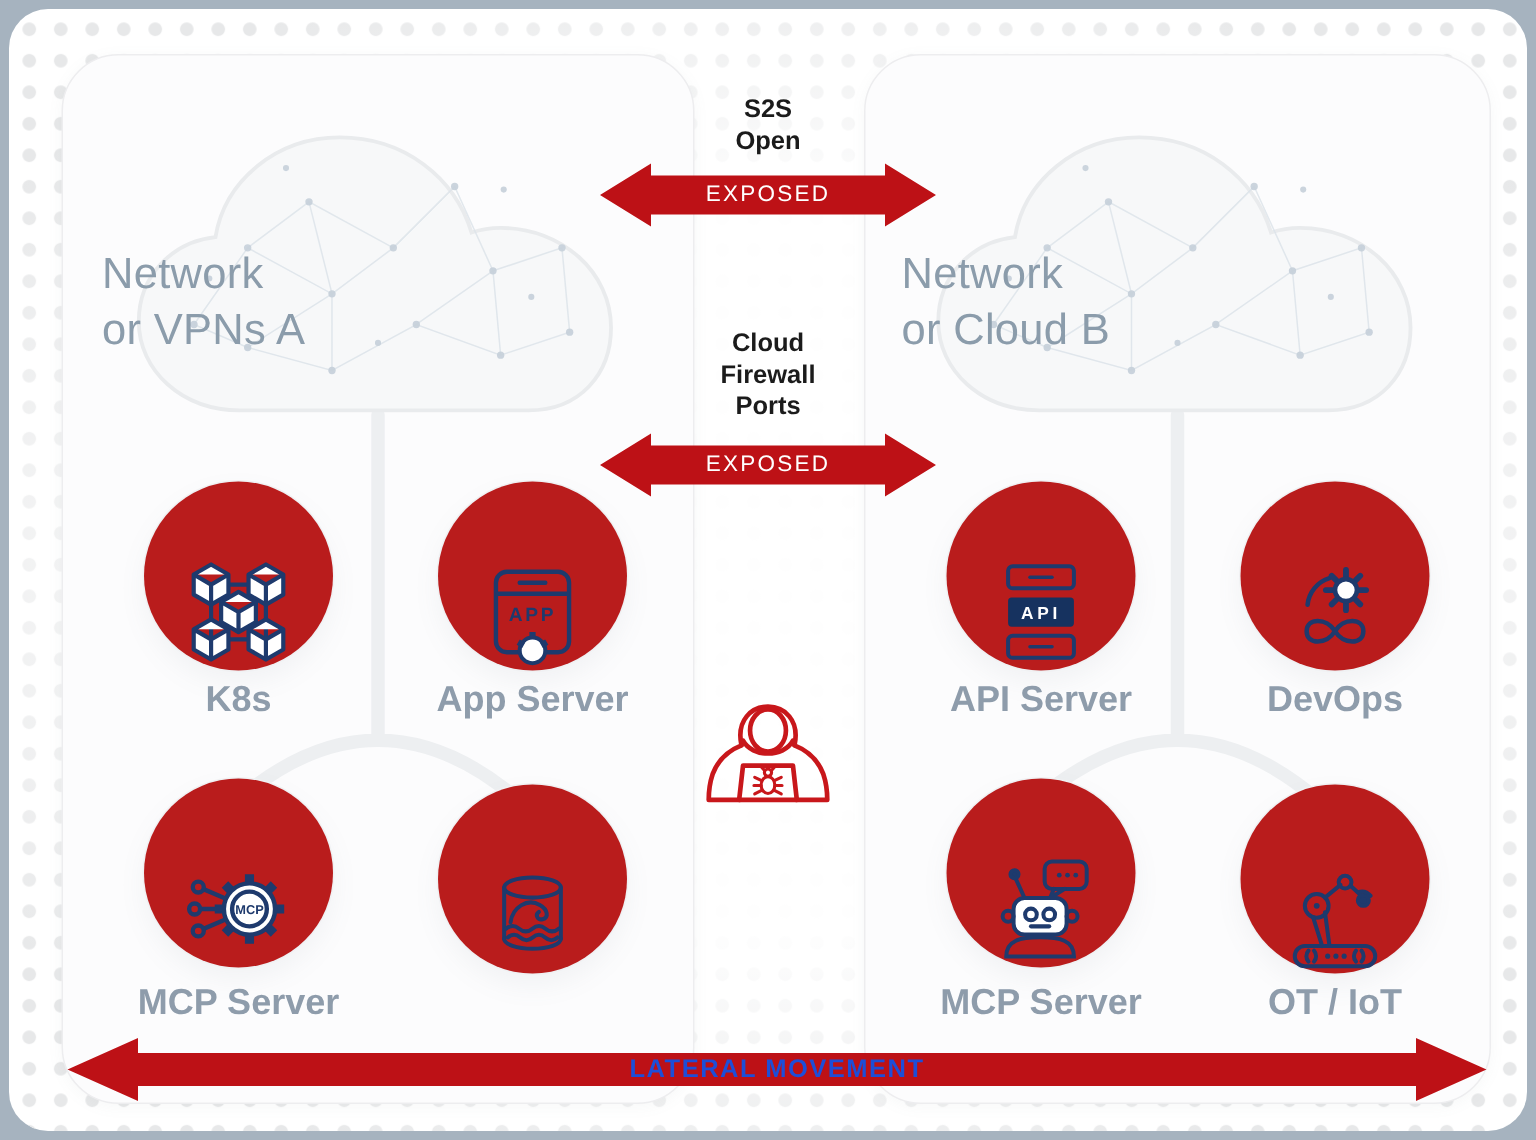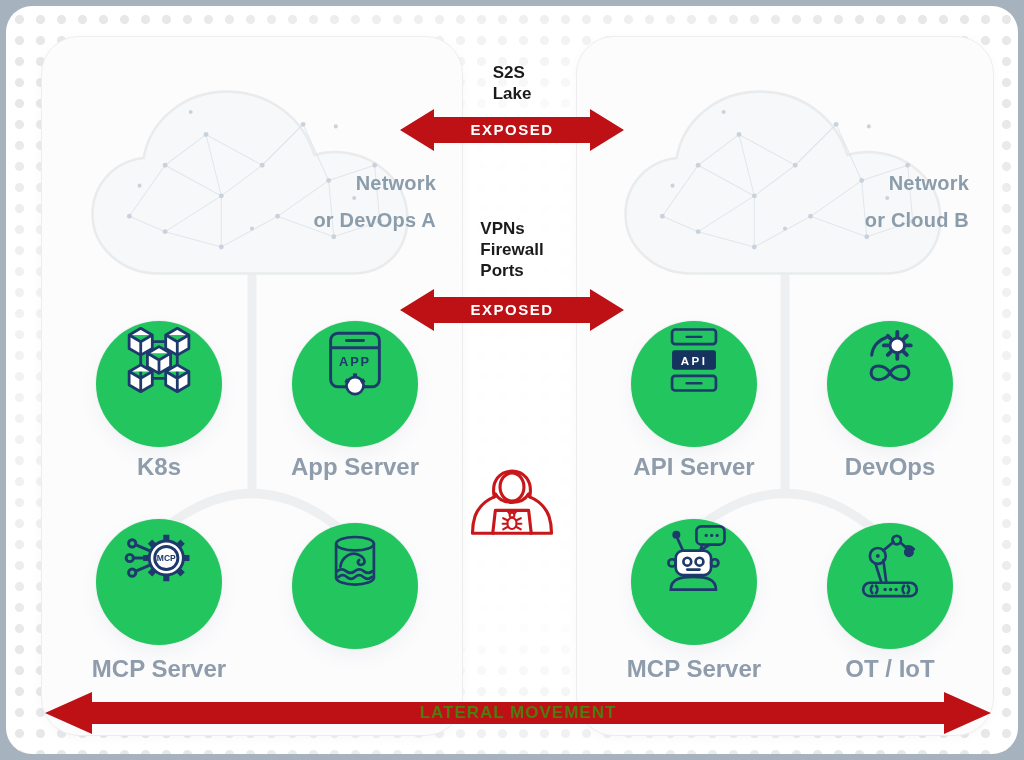--- a/index.html
+++ b/index.html
@@ -17,46 +17,46 @@
   .card .fade{position:absolute;inset:0;
     background:radial-gradient(ellipse 62% 58% at 50% 50%,rgba(255,255,255,.97) 55%,rgba(255,255,255,0) 100%);}
 
   .panel{position:absolute;top:30px;height:700px;background:#fcfcfd;border:1px solid #ededef;
     border-radius:38px;box-shadow:0 2px 10px rgba(120,130,140,.06);}
   .panel.left{left:35px;width:422px;}
   .panel.right{left:570px;width:418px;}
 
   .cloud-wrap{position:absolute;top:26px;left:50%;transform:translateX(-50%);width:368px;height:242px;}
   .cloud-wrap svg{position:absolute;inset:0;}
-  .cloud-title{position:absolute;top:102px;left:0;right:0;text-align:right;
-    font-size:20px;line-height:37px;font-weight:700;color:var(--cloudtext);letter-spacing:.2px;}
+  .cloud-title{position:absolute;top:102px;left:0;right:0;text-align:left;
+    font-size:29px;line-height:37px;font-weight:400;color:var(--cloudtext);letter-spacing:.2px;}
 
   .connector{position:absolute;left:0;top:0;width:100%;height:100%;pointer-events:none;}
 
-  .node-circle{position:absolute;width:126px;height:126px;border-radius:50%;background:#22c55e;
+  .node-circle{position:absolute;width:126px;height:126px;border-radius:50%;background:#b91c1c;
     box-shadow:0 0 0 1px #f0f1f3,0 8px 18px rgba(120,130,140,.08);
-    display:flex;align-items:flex-start;justify-content:center;}
+    display:flex;align-items:flex-end;justify-content:center;}
   .node-label{position:absolute;width:200px;text-align:center;font-size:24px;font-weight:700;color:var(--label);}
 
   
   .pos-tl{left:54px;top:284px;}   .pos-tr{left:250px;top:284px;}
   .pos-bl{left:54px;top:482px;}   .pos-br{left:250px;top:486px;}
   .lab-tl{left:17px;top:416px;}   .lab-tr{left:213px;top:416px;}
   .lab-bl{left:17px;top:618px;}   .lab-br{left:213px;top:618px;}
 
-  .midcol{position:absolute;left:50%;transform:translateX(-50%);}
+  .midcol{position:absolute;left:50%;transform:translateX(-50%);text-align:center;}
   .conn-label{font-size:17px;line-height:21px;font-weight:700;color:#1b1b1b;}
   .exposed-arrow{position:absolute;left:50%;transform:translateX(-50%);width:228px;height:46px;}
   .exposed-arrow svg{position:absolute;inset:0;}
   .exposed-text{position:absolute;inset:0;display:flex;align-items:center;justify-content:center;
-    color:#fff;font-size:15px;font-weight:700;letter-spacing:1.5px;padding-bottom:1px;}
+    color:#fff;font-size:15px;font-weight:400;letter-spacing:1.5px;padding-bottom:1px;}
   .lateral{position:absolute;left:36px;top:683px;width:952px;height:48px;}
   .lateral svg{position:absolute;inset:0;}
   .lateral-text{position:absolute;inset:0;display:flex;align-items:center;justify-content:center;
-    color:#4d7c0f;font-size:17px;font-weight:700;letter-spacing:1px;}
+    color:#1d4ed8;font-size:17px;font-weight:700;letter-spacing:1px;}
   .hacker{position:absolute;left:50%;top:442px;transform:translateX(-50%);width:104px;height:108px;}
 </style>
 </head>
 <body>
 
 <svg width="0" height="0" style="position:absolute">
   <defs>
     <g id="cloud-shape">
       <path d="M90 206 C52 206 24 180 24 148 C24 118 46 96 74 93 C80 56 114 28 155 28
                C197 28 230 54 241 90 C247 88 254 87 260 87 C300 87 332 116 332 152
@@ -103,21 +103,21 @@
   <div class="panel left">
     <svg class="connector" viewBox="0 0 422 700">
       <path d="M211 240 L211 458 M117 498 Q211 418 305 498" fill="none" stroke="#edeff1" stroke-width="9" stroke-linecap="round"></path>
     </svg>
     <div class="cloud-wrap">
       <svg viewBox="0 0 360 236">
           <use href="#cloud-shape"></use>
         </svg>
       <div class="cloud-title">
         <div>Network</div>
-        <div>or DevOps A</div>
+        <div>or VPNs A</div>
       </div>
     </div>
 
     <div class="node-circle pos-tl">
       <svg width="78" height="78" viewBox="0 0 64 64">
         <path d="M17 17 L47 17 L47 47 L17 47 Z" fill="none" stroke="#1e3a6d" stroke-width="2.3"></path>
         <use href="#cube" transform="translate(17,17)"></use>
           <use href="#cube" transform="translate(47,17)"></use>
         <use href="#cube" transform="translate(17,47)"></use>
           <use href="#cube" transform="translate(47,47)"></use>
@@ -273,32 +273,32 @@
           <circle cx="22" cy="27" r="1.6"></circle>
         </g>
       </svg>
     </div>
     <div class="node-label lab-bl">MCP Server</div>
     <div class="node-label lab-br">OT / IoT</div>
   </div>
 
   <div class="midcol conn-label" style="top:56px;">
     <div>S2S</div>
-    <div>Lake</div>
+    <div>Open</div>
   </div>
 
   <div class="exposed-arrow" style="top:101px;">
     <svg viewBox="0 0 228 46">
         <use href="#dbl-arrow"></use>
       </svg>
     <div class="exposed-text">EXPOSED</div>
   </div>
 
   <div class="midcol conn-label" style="top:212px;">
-    <div>VPNs</div>
+    <div>Cloud</div>
     <div>Firewall</div>
     <div>Ports</div>
   </div>
 
   <div class="exposed-arrow" style="top:281px;">
     <svg viewBox="0 0 228 46">
         <use href="#dbl-arrow"></use>
       </svg>
     <div class="exposed-text">EXPOSED</div>
   </div>

